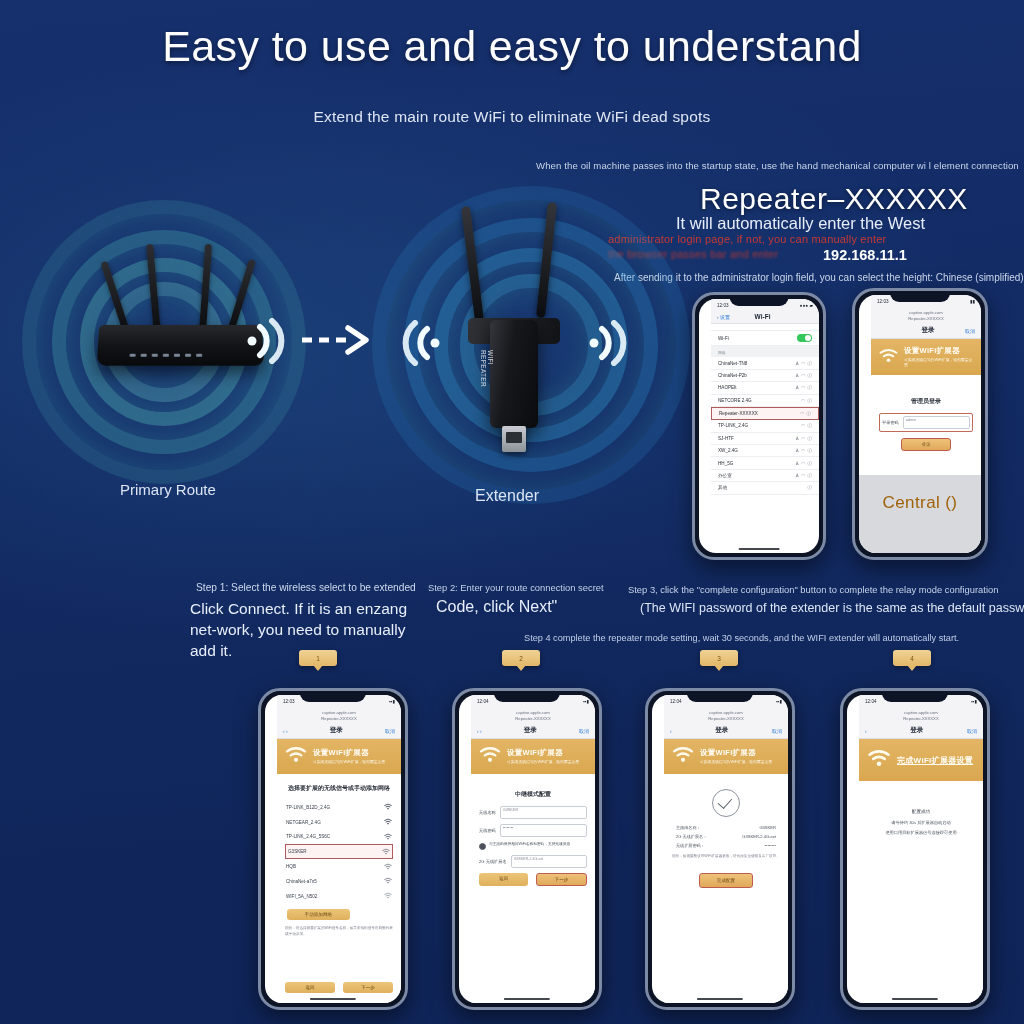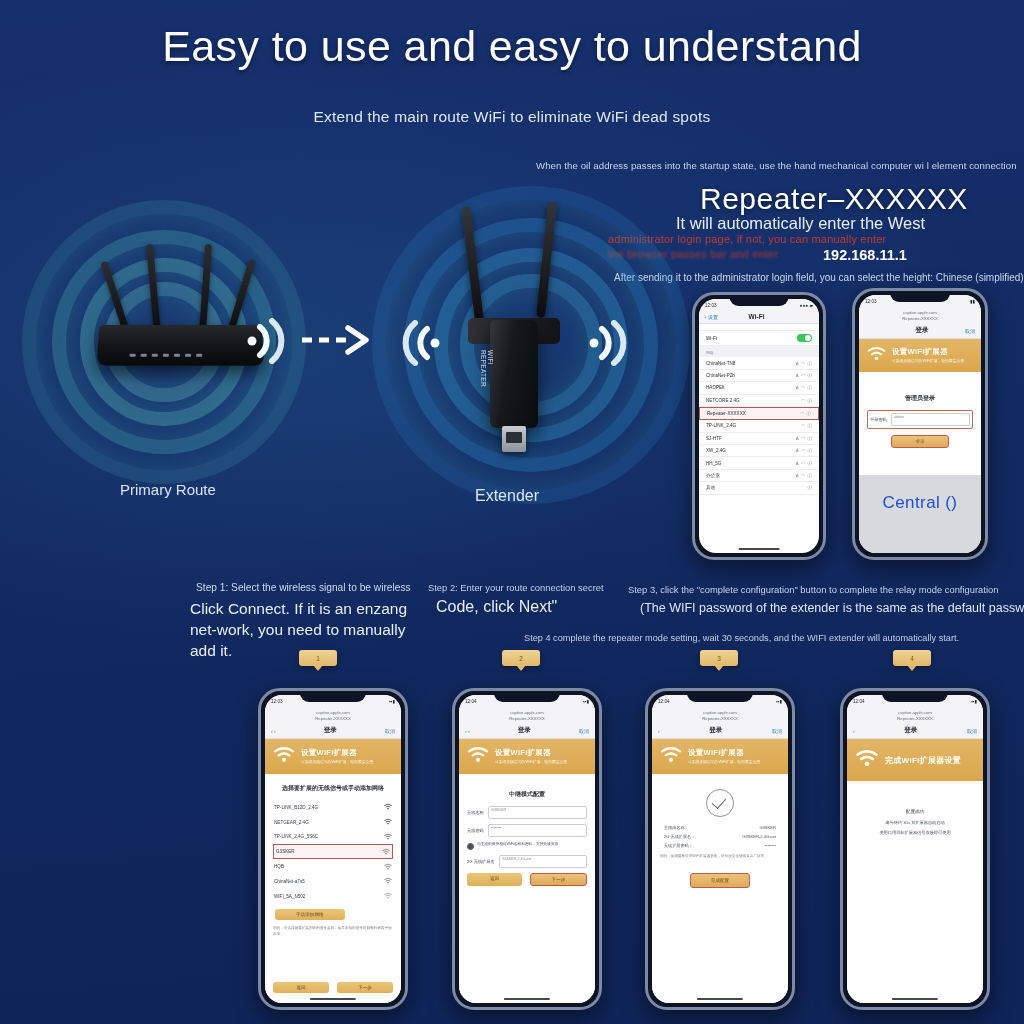--- a/index.html
+++ b/index.html
@@ -126,21 +126,21 @@
 
   
   .phone{
     position:absolute;background:#0d1426;border-radius:22px;
     border:3px solid #7d8aa6;
     box-shadow:0 8px 22px rgba(0,0,0,.5);
     overflow:hidden;
   }
   .screen{
     position:absolute;inset:4px;background:#ffffff;border-radius:17px;overflow:hidden;
-    display:flex;flex-direction:column;
+    display:flex;flex-direction:column;padding-left:12px;
   }
   .notch{
     position:absolute;left:50%;top:0;transform:translateX(-50%);
     width:46%;height:11px;background:#0d1426;border-radius:0 0 9px 9px;z-index:5;
   }
   .statusbar{
     height:13px;flex:0 0 13px;display:flex;align-items:center;justify-content:space-between;
     padding:0 6px;font-size:4.6px;color:#1d2430;background:#f4f4f6;
   }
   .urlbar{
@@ -185,21 +185,21 @@
     margin:9px auto 8px;position:relative;
   }
   .checkmark:after{
     content:"";position:absolute;left:8px;top:5px;width:7px;height:12px;
     border-right:1.6px solid #5c626c;border-bottom:1.6px solid #5c626c;
     transform:rotate(42deg);
   }
   .kv{display:flex;justify-content:space-between;font-size:4.1px;color:#4c525c;margin:4px 4px;}
   .watermark{
     position:absolute;left:0;right:0;bottom:40px;text-align:center;
-    font-size:17px;color:#1d4ed8;letter-spacing:.4px;
+    font-size:17px;color:#a16207;letter-spacing:.4px;
   }
   .graypanel{position:absolute;left:0;right:0;bottom:0;height:78px;background:#d7d9dd;}
   .toolbar{
     background:#f1f2f4;border-top:1px solid #d9dce1;display:flex;
     justify-content:space-between;padding:2px 7px;font-size:4.2px;color:#8d939d;
   }
   .toggle{
     width:15px;height:8px;border-radius:5px;background:#34c759;position:relative;
   }
   .toggle:after{content:"";position:absolute;right:1px;top:1px;width:6px;height:6px;border-radius:50%;background:#fff;}
@@ -225,21 +225,21 @@
   }
 </style>
 </head>
 <body>
 
 <div id="stage">
 
   <div class="txt" id="subtitle">Extend the main route WiFi to eliminate WiFi dead spots</div>
   <div class="txt" id="title">Easy to use and easy to understand</div>
 
-  <div class="txt" id="infoLine1">When the oil address passes into the startup state, use the hand mechanical computer wi l element connection</div>
+  <div class="txt" id="infoLine1">When the oil machine passes into the startup state, use the hand mechanical computer wi l element connection</div>
   <div class="txt" id="repeaterName">Repeater–XXXXXX</div>
   <div class="txt" id="autoEnter">It will automatically enter the West</div>
   <div class="txt" id="redLine1">administrator login page, if not, you can manually enter</div>
   <div class="txt" id="redLine2">the browser passes bar and enter</div>
   <div class="txt" id="ipAddr">192.168.11.1</div>
   <div class="txt" id="infoLine2">After sending it to the administrator login field, you can select the height: Chinese (simplified)</div>
 
   <div class="rings">
     <div class="ring" style="left:22px;top:200px;width:256px;height:256px;border-color:rgba(70,180,176,.18);"></div>
     <div class="ring" style="left:52px;top:230px;width:196px;height:196px;border-color:rgba(86,200,192,.26);"></div>
@@ -456,21 +456,21 @@
       </div>
       <div class="toolbar">
         <span>‹ ›</span>
         <span>完成</span>
       </div>
       <div class="graypanel"></div>
       <div class="watermark">Central ()</div>
     </div>
   </div>
 
-  <div class="txt" id="step1small">Step 1: Select the wireless signal to be wireless</div>
+  <div class="txt" id="step1small">Step 1: Select the wireless select to be extended</div>
   <div class="txt" id="step1big">Click Connect. If it is an enzang net-work, you need to manually add it.</div>
   <div class="txt" id="step2small">Step 2: Enter your route connection secret</div>
   <div class="txt" id="step2big">Code, click Next"</div>
   <div class="txt" id="step3small">Step 3, click the "complete configuration" button to complete the relay mode configuration</div>
   <div class="txt" id="step3big">(The WIFI password of the extender is the same as the default password of the router)</div>
   <div class="txt" id="step4small">Step 4  complete the repeater mode setting, wait 30 seconds, and the WIFI extender will automatically start.</div>
 
   <div class="badge" style="left:299px;top:650px;">1</div>
   <div class="badge" style="left:502px;top:650px;">2</div>
   <div class="badge" style="left:700px;top:650px;">3</div>
@@ -702,21 +702,21 @@
       </div>
       <div class="goldhdr" style="padding:10px 8px;">
         <span class="wicon">
           <svg width="24" height="18" viewBox="0 0 24 19">
               <path d="M2,6 a16,16 0 0 1 20,0" stroke="#fffbef" stroke-width="2.8" fill="none" stroke-linecap="round"></path>
               <path d="M6,10.5 a10.5,10.5 0 0 1 12,0" stroke="#fffbef" stroke-width="2.8" fill="none" stroke-linecap="round"></path>
               <circle cx="12" cy="15.5" r="2.4" fill="#fffbef"></circle>
             </svg>
         </span>
         <span class="htxt">
-          <div class="h1" style="font-size:8px;">完成WiFi扩展器设置</div>
+          <div class="h1" style="font-size:8px;text-decoration:underline;">完成WiFi扩展器设置</div>
         </span>
       </div>
       <div class="body">
         <div style="text-align:center;margin-top:22px;font-size:4.6px;color:#3d434d;">配置成功</div>
         <div style="text-align:center;margin-top:6px;font-size:4.2px;color:#4a515c;">请等待约 30s 后扩展器自动启动</div>
         <div style="text-align:center;margin-top:5px;font-size:4.2px;color:#4a515c;">使用口用目标扩展器信号连接即可使用</div>
       </div>
       <div class="homebar"></div>
     </div>
   </div>

